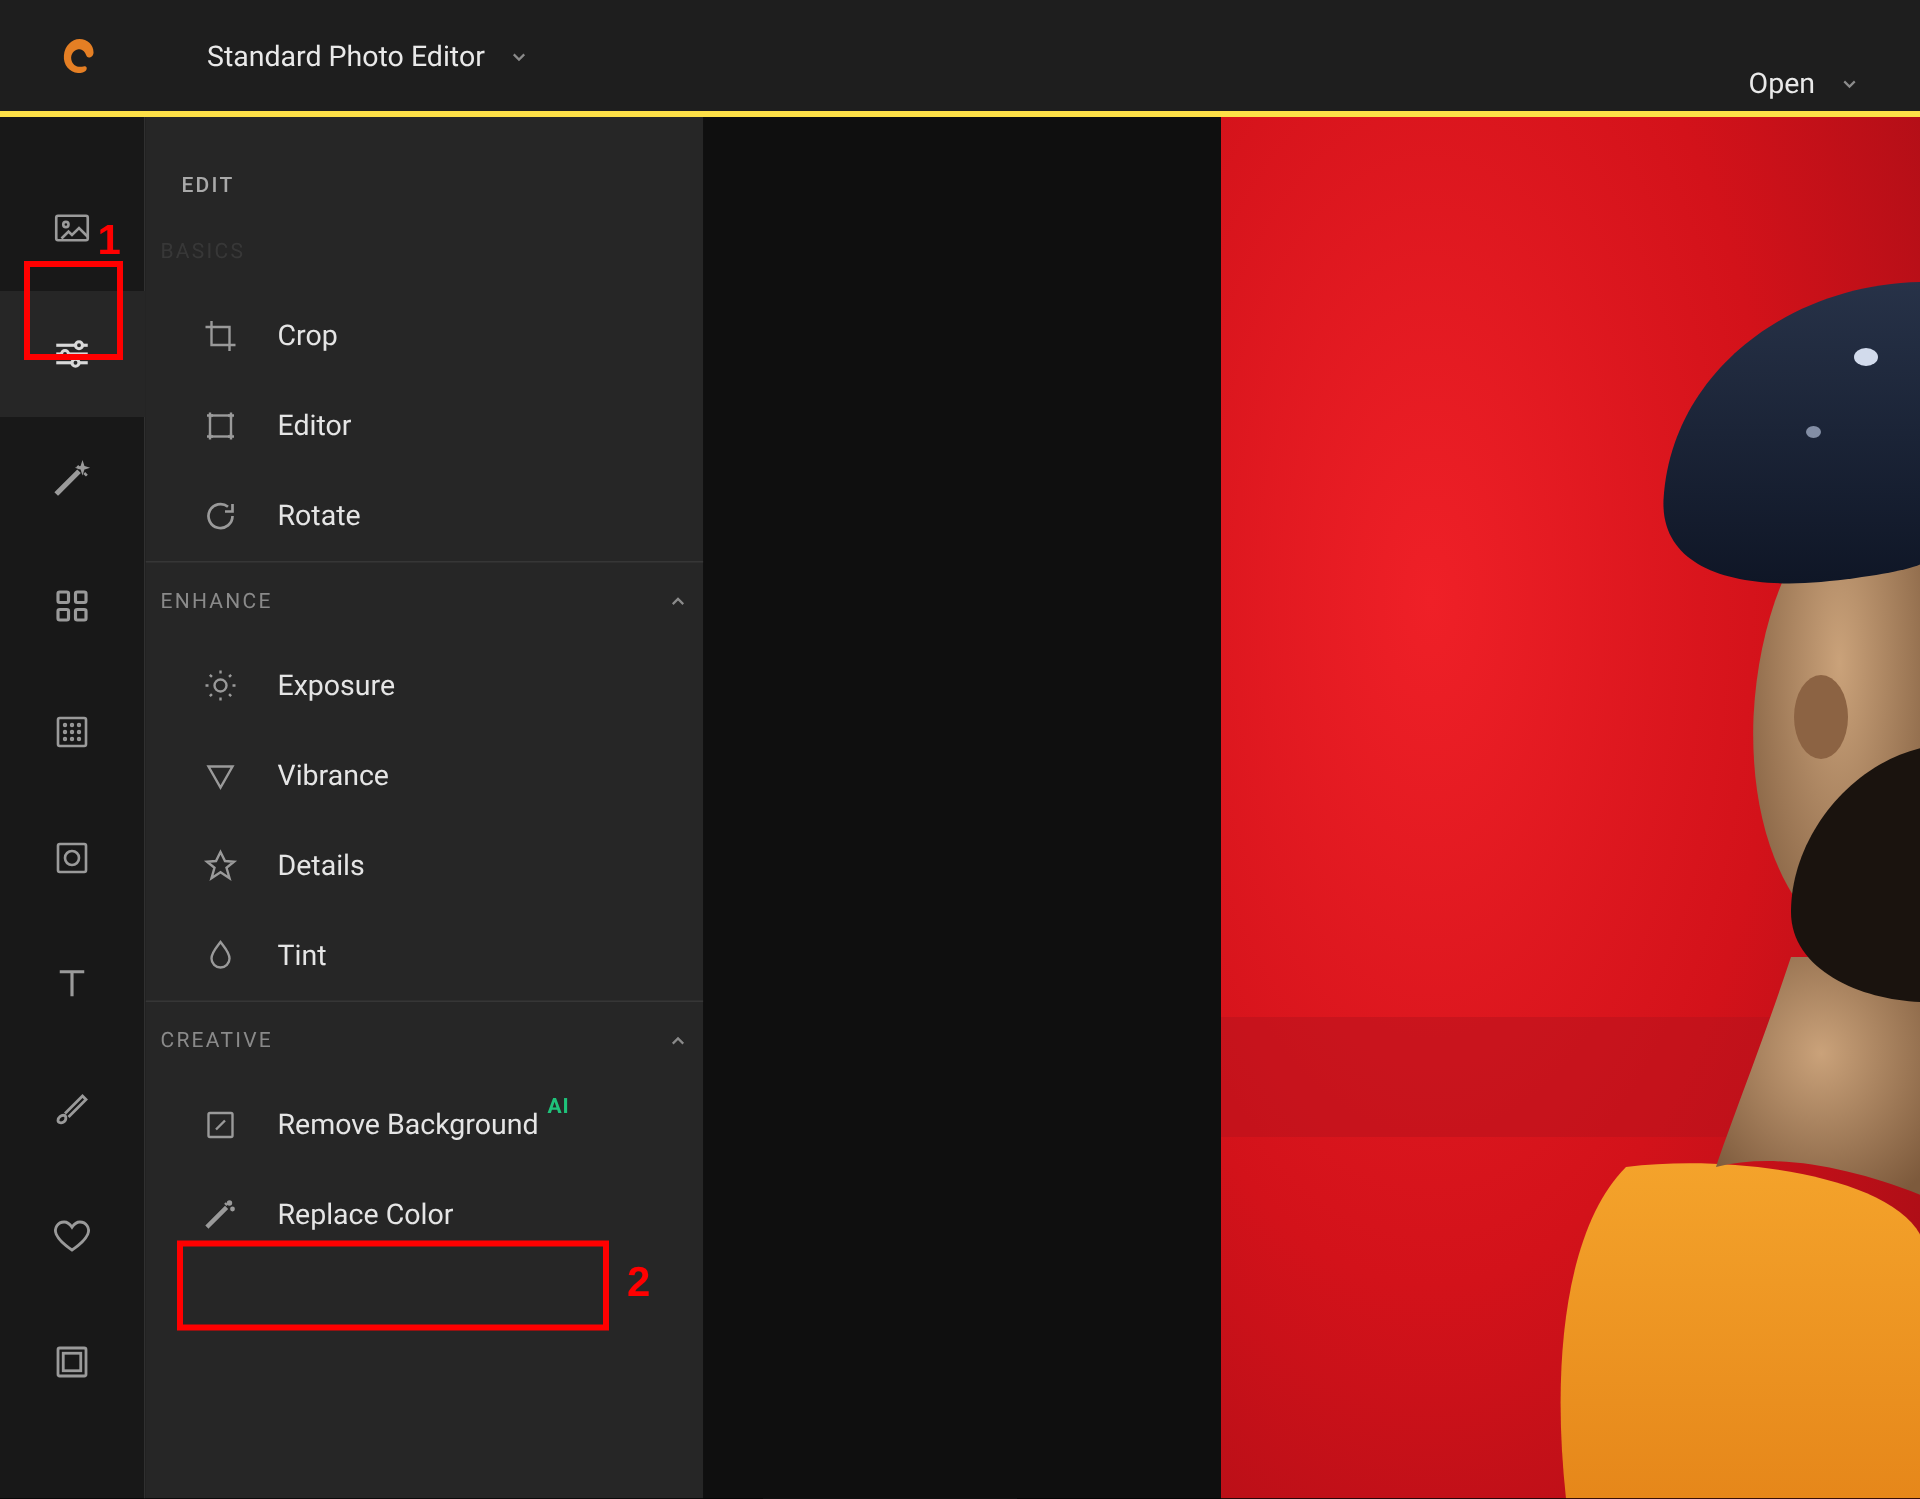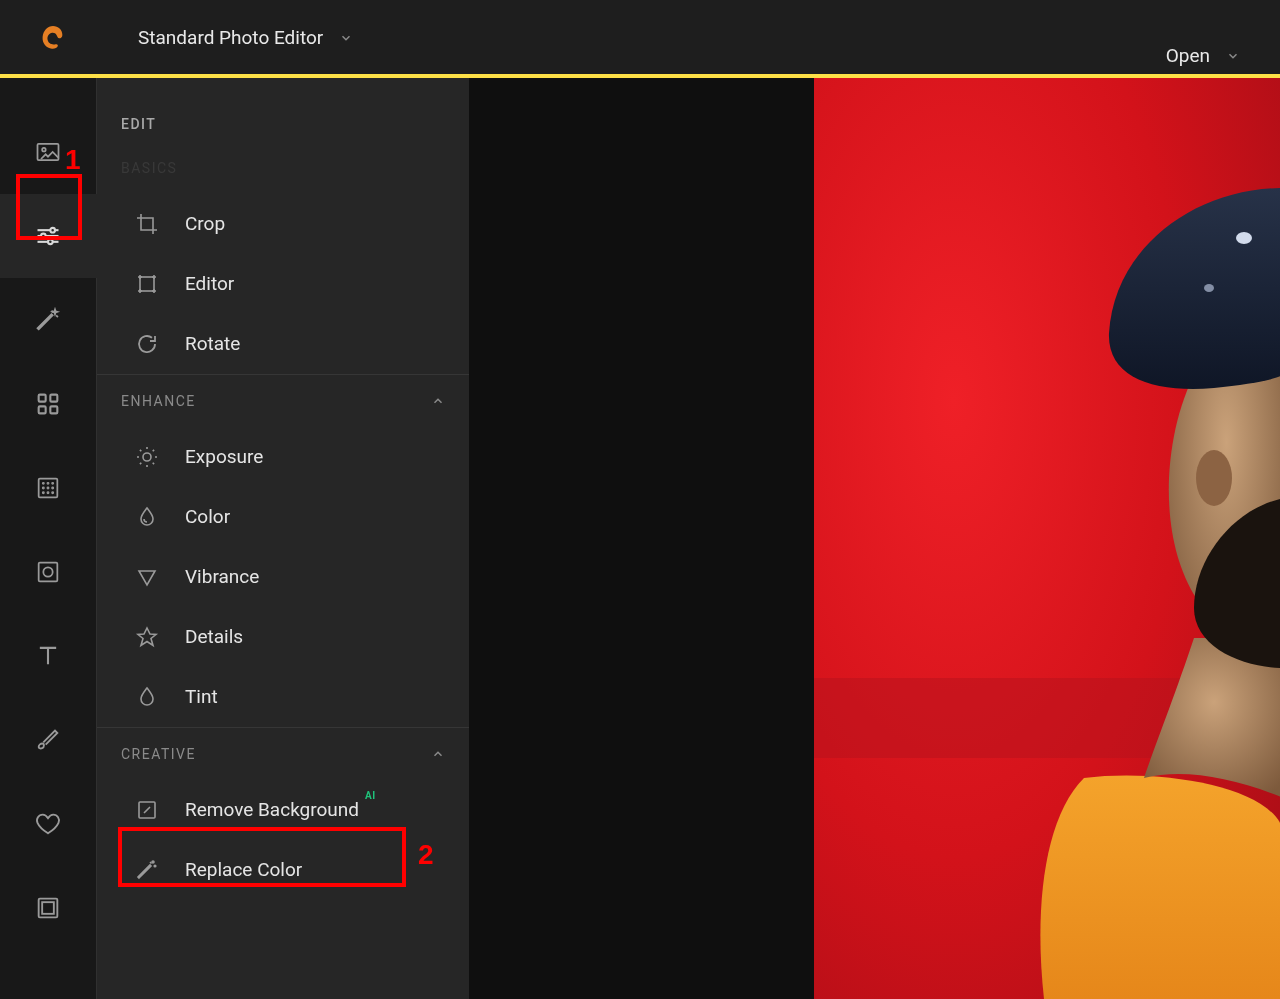--- a/index.html
+++ b/index.html
@@ -15,28 +15,28 @@
   
   .workspace { display:flex; height:calc(999px - 78px); }
   .rail { width:97px; background:#181818; border-right:1px solid #303030; display:flex; flex-direction:column; align-items:center; padding-top:32px; }
   .rail-item { width:97px; height:84px; display:flex; align-items:center; justify-content:center; cursor:pointer; }
   .rail-item.active { background:#262626; }
   .rail-icon { width:28px; height:28px; color:#9a9a9a; }
   .rail-item.active .rail-icon { color:#d9d9d9; }
   
   .panel { width:372px; background:#262626; padding-top:38px; overflow:hidden; position:relative; }
   .panel-title { font-size:14px; letter-spacing:1.5px; color:#a9a9a9; padding:0 24px 28px; font-weight:500; }
-  .section-head { display:flex; align-items:center; justify-content:space-between; padding:18px 24px; font-size:14px; letter-spacing:1.5px; color:#8a8a8a; cursor:pointer; }
+  .section-head { display:flex; align-items:center; justify-content:space-between; padding:18px 10px; font-size:14px; letter-spacing:1.5px; color:#8a8a8a; cursor:pointer; }
   .section-head.trunc { color:#5a5a5a; }
   .divider { height:1px; background:#363636; margin:0; }
   .chev-up { width:14px; height:14px; color:#8a8a8a; }
   .tool-item { display:flex; align-items:flex-start; gap:26px; padding:18px 0 18px 38px; cursor:pointer; position:relative; }
   .tool-icon { width:24px; height:24px; color:#9a9a9a; flex:none; }
   .tool-label { font-size:19px; color:#e5e5e5; }
-  .ai-badge { font-size:10px; color:#1fc27a; margin-left:-20px; font-weight:700; letter-spacing:.5px; position:relative; top:-8px; }
+  .ai-badge { font-size:14px; color:#1fc27a; margin-left:-20px; font-weight:700; letter-spacing:.5px; position:relative; top:-8px; }
   
   .canvas { flex:1; background:#0f0f0f; position:relative; overflow:hidden; }
   .photo { position:absolute; left:345px; top:0; right:0; bottom:0; background:#d3131d; }
   .photo svg { position:absolute; inset:0; width:100%; height:100%; }
   
   .anno-box { position:absolute; border:4px solid #ff0000; pointer-events:none; }
   .anno-1 { left:16px; top:174px; width:66px; height:66px; }
   .anno-2 { left:118px; top:827px; width:288px; height:60px; }
   .anno-label { position:absolute; color:#ff0000; font-weight:900; font-size:28px; font-family:Arial,sans-serif; pointer-events:none; }
   .anno-l1 { left:65px; top:144px; }
@@ -199,27 +199,20 @@
       <span class="chev-up"><svg viewBox="0 0 24 24" fill="none" stroke="currentColor" stroke-width="2.5">
             <polyline points="6 15 12 9 18 15"></polyline>
           </svg></span>
     </div>
     <div class="tool-item">
       <span class="tool-icon"><svg viewBox="0 0 24 24" fill="none" stroke="currentColor" stroke-width="1.6">
             <circle cx="12" cy="12" r="4"></circle>
             <path d="M12 2v2M12 20v2M4.9 4.9l1.4 1.4M17.7 17.7l1.4 1.4M2 12h2M20 12h2M4.9 19.1l1.4-1.4M17.7 6.3l1.4-1.4"></path>
           </svg></span>
       <span class="tool-label">Exposure</span>
-    </div>
-    <div class="tool-item">
-      <span class="tool-icon"><svg viewBox="0 0 24 24" fill="none" stroke="currentColor" stroke-width="1.6">
-            <path d="M12 3c3 4 6 7 6 11a6 6 0 0 1-12 0c0-4 3-7 6-11z"></path>
-            <path d="M9 14a3 3 0 0 0 3 3"></path>
-          </svg></span>
-      <span class="tool-label">Color</span>
     </div>
     <div class="tool-item">
       <span class="tool-icon"><svg viewBox="0 0 24 24" fill="none" stroke="currentColor" stroke-width="1.6">
             <path d="M4 6h16L12 20 4 6z"></path>
           </svg></span>
       <span class="tool-label">Vibrance</span>
     </div>
     <div class="tool-item">
       <span class="tool-icon"><svg viewBox="0 0 24 24" fill="none" stroke="currentColor" stroke-width="1.6">
             <path d="M12 3l3 6 6 .5-5 4 2 7-6-4-6 4 2-7-5-4 6-.5z"></path>

